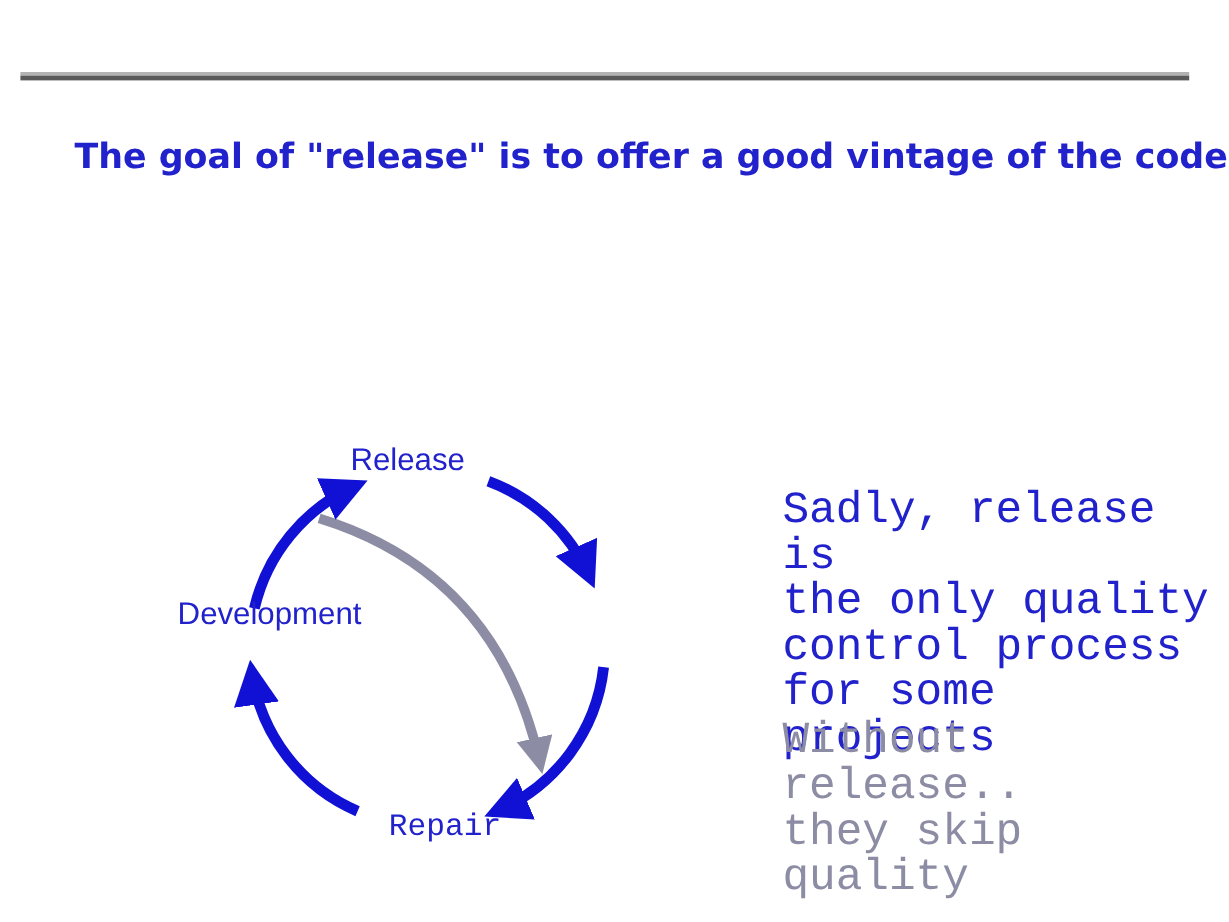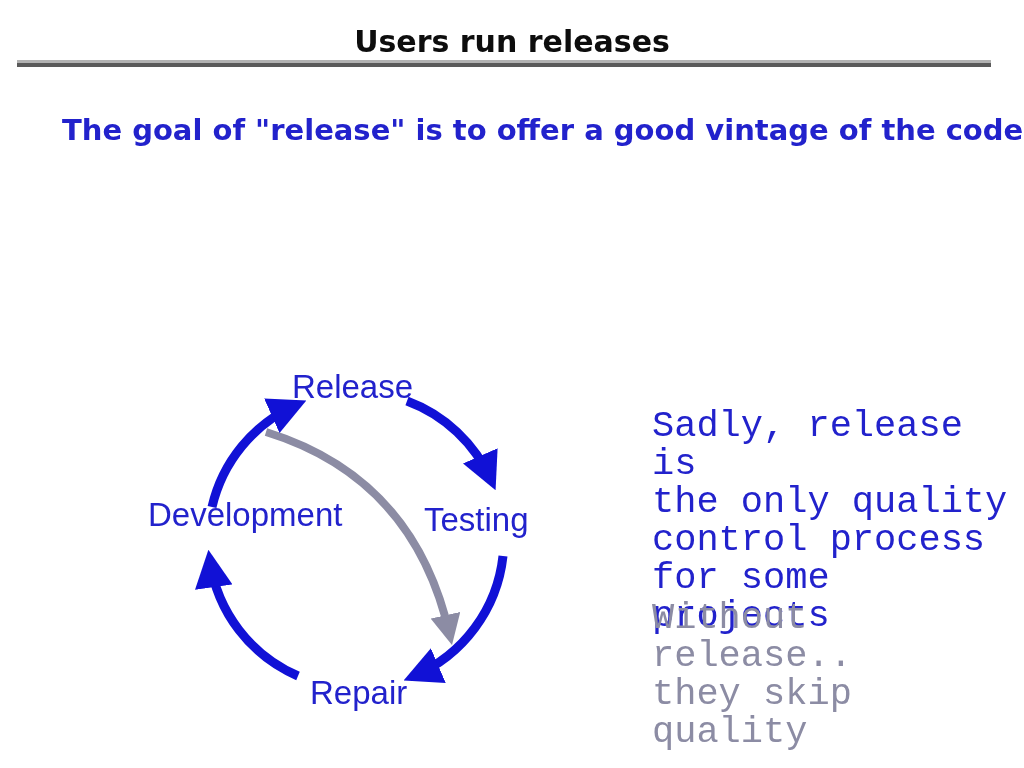--- a/index.html
+++ b/index.html
@@ -57,45 +57,44 @@
   .diagram-svg {
     position: absolute;
     left: 0;
     top: 0;
     width: 1024px;
     height: 768px;
   }
   .node-label {
     position: absolute;
     font-family: "Liberation Sans", sans-serif;
-    font-size: 33px;
+    font-size: 26px;
     color: #2222cc;
     white-space: nowrap;
   }
   .label-release { left: 292px; top: 368px; }
   .label-testing { left: 424px; top: 501px; }
   .label-development { left: 148px; top: 496px; }
-  .label-repair { left: 310px; top: 674px; }
+  .label-repair { left: 324px; top: 674px; font-family: Liberation Mono, monospace; }
   .side-note {
     position: absolute;
     left: 652px;
     font-family: Liberation Mono, monospace;
     font-size: 37px;
     line-height: 38px;
     white-space: pre-line;
   }
   .side-primary { top: 407px; color: #2222cc; }
   .side-secondary { top: 599px; color: #8c8ca4; }
 </style>
 </head>
 <body>
 
 <div class="slide">
 
-  <div class="title">Users run releases</div>
   <div class="rule rule-light"></div>
   <div class="rule rule-dark"></div>
 
   <div class="body-text intro">The goal of "release" is to offer a good vintage of the code</div>
 
   <svg class="diagram-svg" viewBox="0 0 1024 768" xmlns="http://www.w3.org/2000/svg">
     <defs>
       <marker id="arrowBlue" viewBox="0 0 10 10" refX="7" refY="5" markerWidth="4.2" markerHeight="4.2" orient="auto">
         <path d="M 0 0 L 10 5 L 0 10 z" fill="#1111d6"></path>
       </marker>
@@ -106,21 +105,20 @@
 
     <path d="M 266 432 Q 415 478 450 636" fill="none" stroke="#8c8ca4" stroke-width="8" marker-end="url(#arrowGray)"></path>
 
     <path d="M 212 507 A 148 148 0 0 1 296 405" fill="none" stroke="#1111d6" stroke-width="9" marker-end="url(#arrowBlue)"></path>
     <path d="M 407 401 A 148 148 0 0 1 491 480" fill="none" stroke="#1111d6" stroke-width="9" marker-end="url(#arrowBlue)"></path>
     <path d="M 503 556 A 148 148 0 0 1 414 676" fill="none" stroke="#1111d6" stroke-width="9" marker-end="url(#arrowBlue)"></path>
     <path d="M 298 676 A 148 148 0 0 1 210 561" fill="none" stroke="#1111d6" stroke-width="9" marker-end="url(#arrowBlue)"></path>
   </svg>
 
   <div class="node-label label-release">Release</div>
-  <div class="node-label label-testing">Testing</div>
   <div class="node-label label-repair">Repair</div>
   <div class="node-label label-development">Development</div>
 
   <div class="side-note side-primary">Sadly, release is
 the only quality
 control process
 for some projects</div>
   <div class="side-note side-secondary">Without release..
 they skip quality</div>
 

